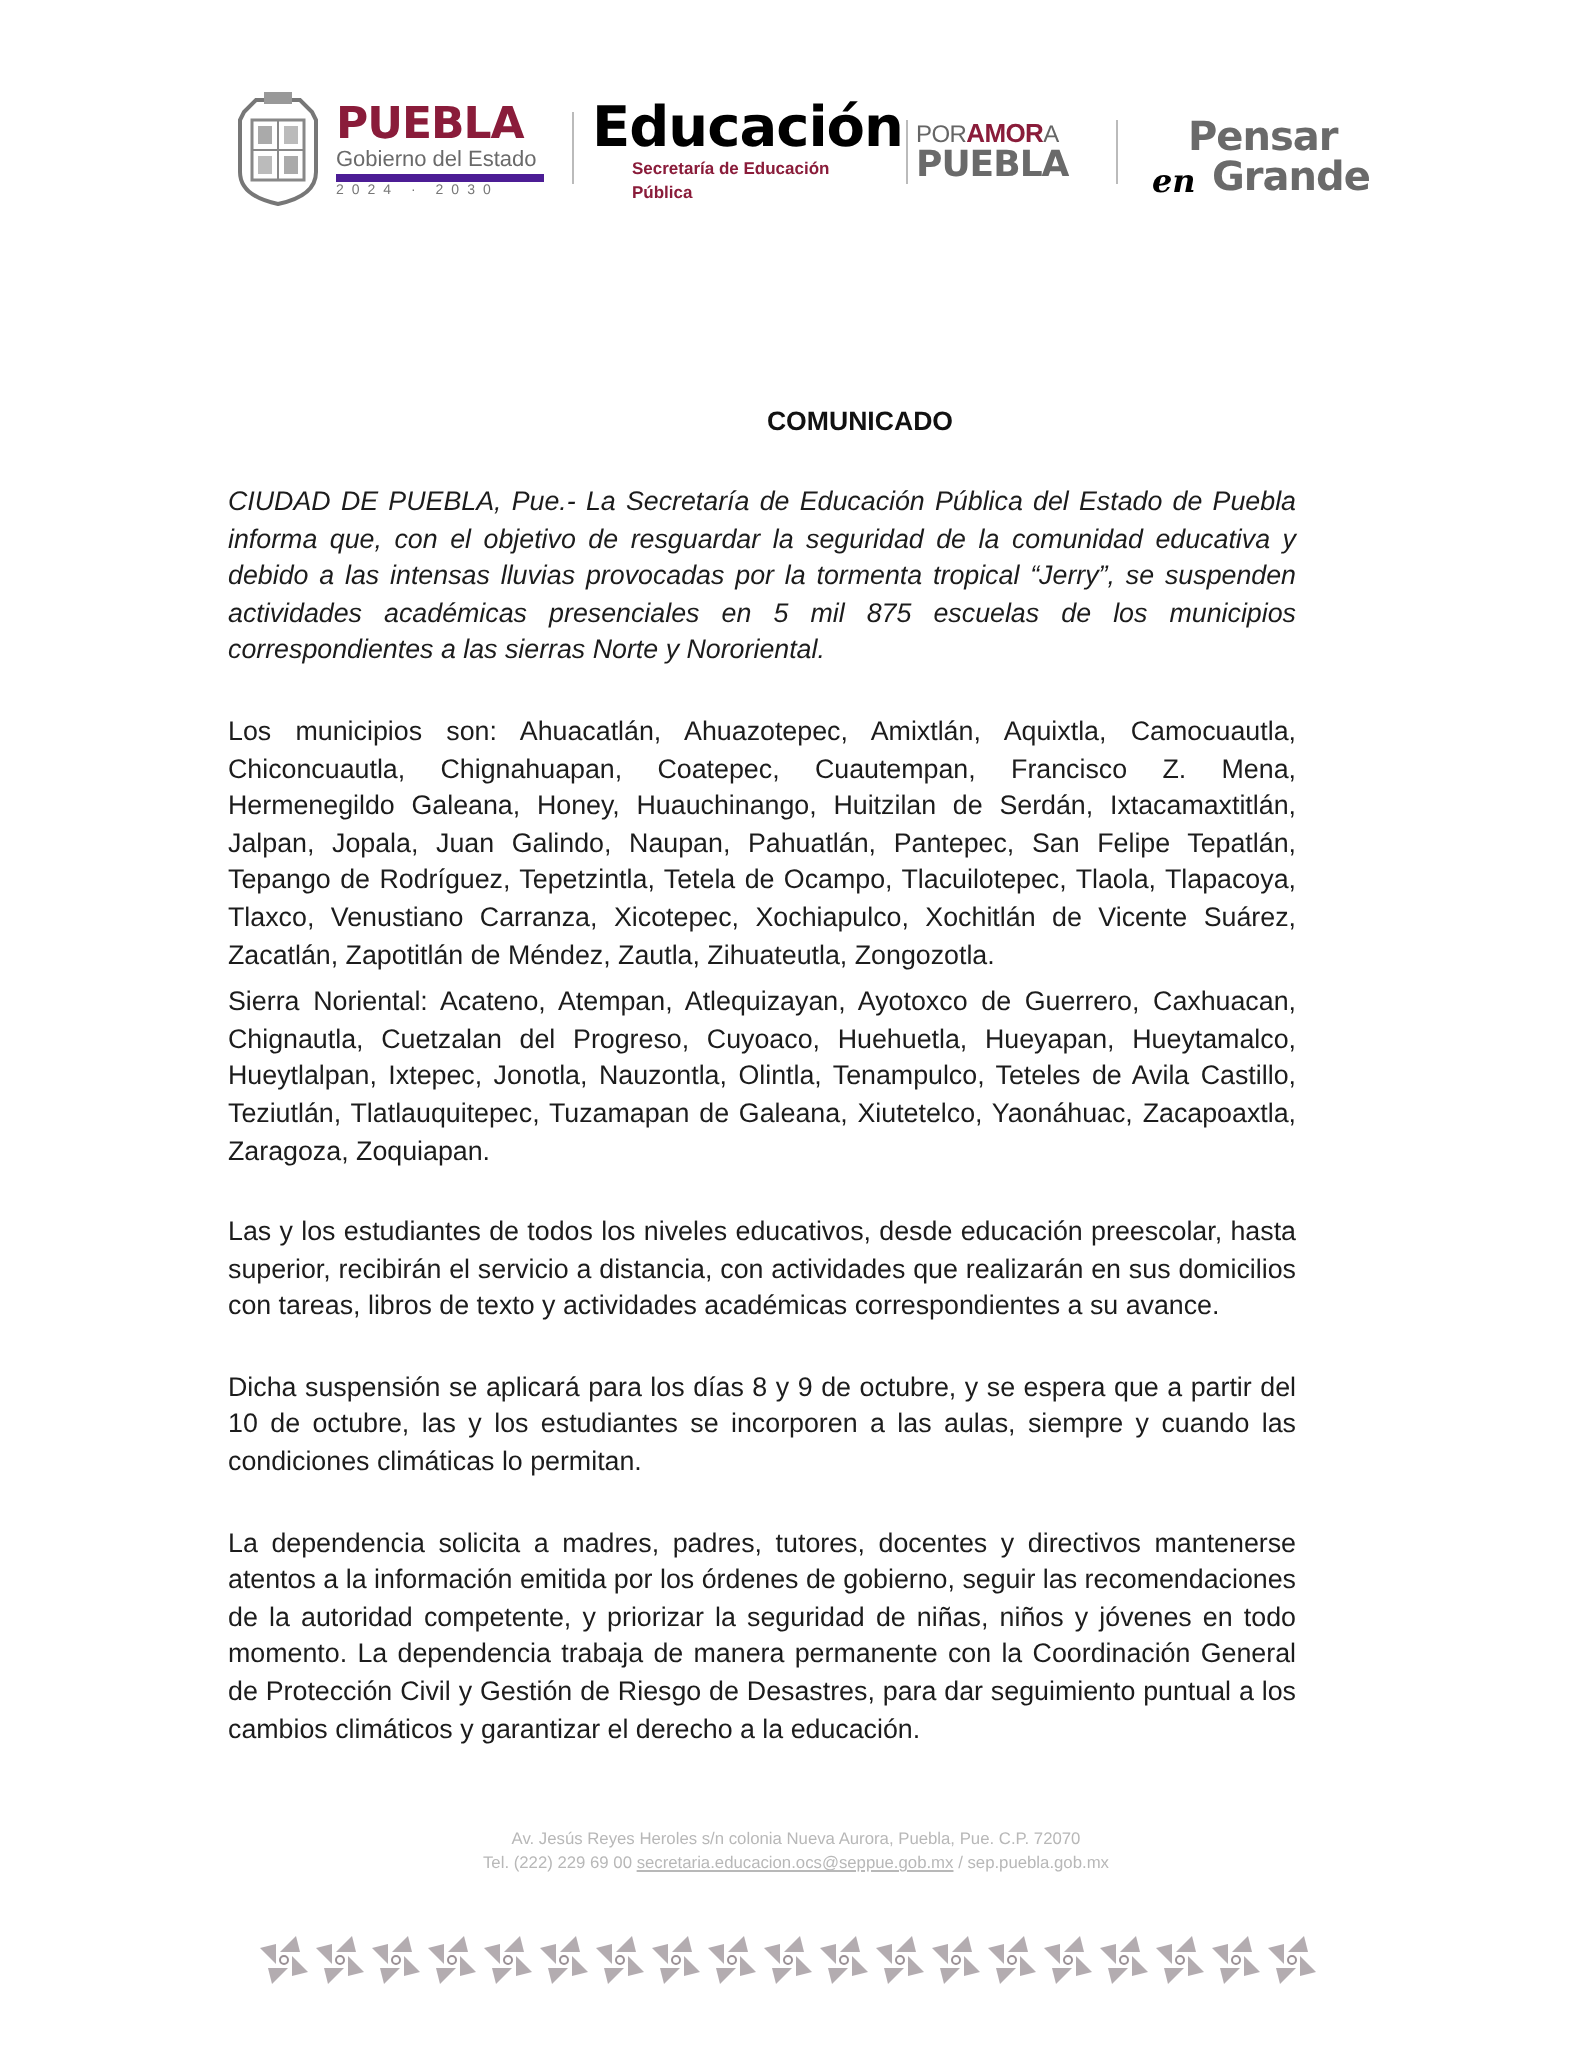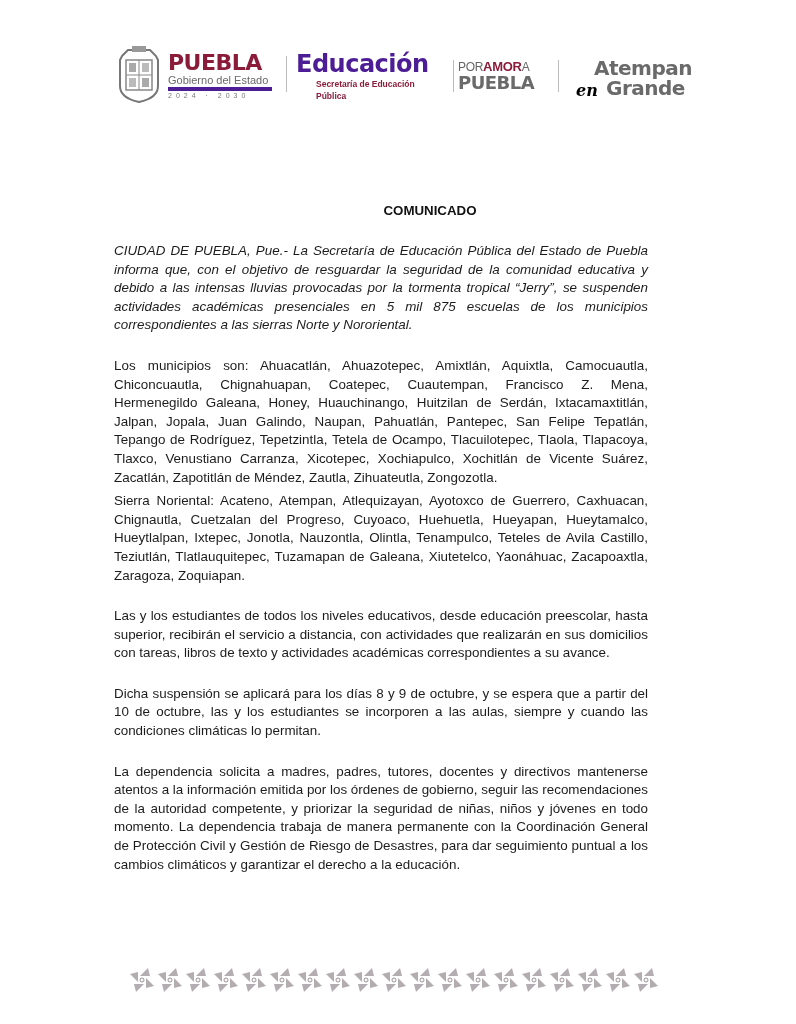--- a/index.html
+++ b/index.html
@@ -8,21 +8,21 @@
 
     
     .header { position:absolute; left:108px; top:44px; width:585px; height:62px; }
     .shield { position:absolute; left:6px; top:2px; width:50px; height:58px; }
     .puebla-block { position:absolute; left:60px; top:8px; width:112px; }
     .puebla-word { font-family:"DejaVu Sans", sans-serif; font-weight:bold; font-size:22px; color:#8a1c3a; letter-spacing:-0.5px; line-height:22px; }
     .gob-word { font-family:"Liberation Sans", sans-serif; font-size:11px; color:#6a6a6a; line-height:13px; border-bottom:4px solid #4c1d95; width:104px; }
     .years { font-size:7px; color:#777; letter-spacing:4px; line-height:10px; }
     .sep1 { position:absolute; left:178px; top:12px; width:1px; height:36px; background:#bbb; }
     .edu-block { position:absolute; left:188px; top:6px; width:150px; }
-    .edu-word { font-family:"DejaVu Sans", sans-serif; font-weight:bold; font-size:24px; color:#4c1d95; letter-spacing:-0.5px; line-height:28px; }
+    .edu-word { font-family:"DejaVu Sans", sans-serif; font-weight:bold; font-size:28px; color:#000000; letter-spacing:-0.5px; line-height:28px; }
     .sep-word { font-size:8.5px; color:#8a1c3a; font-weight:bold; line-height:12px;padding-left:20px; }
     .sep2 { position:absolute; left:345px; top:16px; width:1px; height:32px; background:#bbb; }
     .amor-block { position:absolute; left:350px; top:16px; width:95px; }
     .amor-line { font-size:12px; color:#666; line-height:13px; letter-spacing:-0.3px; }
     .amor-line b { color:#8a1c3a; font-size:13px; }
     .amor-puebla { font-family:"DejaVu Sans", sans-serif; font-weight:bold; font-size:18px; color:#6a6a6a; line-height:18px; letter-spacing:-0.5px; }
     .sep3 { position:absolute; left:450px; top:16px; width:1px; height:32px; background:#bbb; }
     .pensar-block { position:absolute; left:462px; top:12px; width:130px; height:46px; }
     .pensar-word { position:absolute; left:24px; top:0; font-family:"DejaVu Sans", sans-serif; font-weight:bold; font-size:20px; color:#6a6a6a; letter-spacing:-0.5px; }
     .grande-word { position:absolute; left:36px; top:20px; font-family:"DejaVu Sans", sans-serif; font-weight:bold; font-size:20px; color:#6a6a6a; letter-spacing:-0.5px; }
@@ -80,38 +80,47 @@
     <div class="sep2"></div>
 
     <div class="amor-block">
       <div class="amor-line"><span>POR</span><b>AMOR</b><span>A</span></div>
       <div class="amor-puebla">PUEBLA</div>
     </div>
 
     <div class="sep3"></div>
 
     <div class="pensar-block">
-      <div class="pensar-word">Atempan</div>
+      <div class="pensar-word">Pensar</div>
       <div class="grande-word">Grande</div>
       <div class="en-word">en</div>
     </div>
   </div>
 
 
   <div class="title">COMUNICADO</div>
 
   <div class="body">
     <p class="p-intro">CIUDAD DE PUEBLA, Pue.- La Secretaría de Educación Pública del Estado de Puebla informa que, con el objetivo de resguardar la seguridad de la comunidad educativa y debido a las intensas lluvias provocadas por la tormenta tropical “Jerry”, se suspenden actividades académicas presenciales en 5 mil 875 escuelas de los municipios correspondientes a las sierras Norte y Nororiental.</p>
     <p class="p-munis">Los municipios son: Ahuacatlán, Ahuazotepec, Amixtlán, Aquixtla, Camocuautla, Chiconcuautla, Chignahuapan, Coatepec, Cuautempan, Francisco Z. Mena, Hermenegildo Galeana, Honey, Huauchinango, Huitzilan de Serdán, Ixtacamaxtitlán, Jalpan, Jopala, Juan Galindo, Naupan, Pahuatlán, Pantepec, San Felipe Tepatlán, Tepango de Rodríguez, Tepetzintla, Tetela de Ocampo, Tlacuilotepec, Tlaola, Tlapacoya, Tlaxco, Venustiano Carranza, Xicotepec, Xochiapulco, Xochitlán de Vicente Suárez, Zacatlán, Zapotitlán de Méndez, Zautla, Zihuateutla, Zongozotla.</p>
     <p class="p-sierra">Sierra Noriental: Acateno, Atempan, Atlequizayan, Ayotoxco de Guerrero, Caxhuacan, Chignautla, Cuetzalan del Progreso, Cuyoaco, Huehuetla, Hueyapan, Hueytamalco, Hueytlalpan, Ixtepec, Jonotla, Nauzontla, Olintla, Tenampulco, Teteles de Avila Castillo, Teziutlán, Tlatlauquitepec, Tuzamapan de Galeana, Xiutetelco, Yaonáhuac, Zacapoaxtla, Zaragoza, Zoquiapan.</p>
     <p class="p-students">Las y los estudiantes de todos los niveles educativos, desde educación preescolar, hasta superior, recibirán el servicio a distancia, con actividades que realizarán en sus domicilios con tareas, libros de texto y actividades académicas correspondientes a su avance.</p>
     <p class="p-dates">Dicha suspensión se aplicará para los días 8 y 9 de octubre, y se espera que a partir del 10 de octubre, las y los estudiantes se incorporen a las aulas, siempre y cuando las condiciones climáticas lo permitan.</p>
     <p class="p-request">La dependencia solicita a madres, padres, tutores, docentes y directivos mantenerse atentos a la información emitida por los órdenes de gobierno, seguir las recomendaciones de la autoridad competente, y priorizar la seguridad de niñas, niños y jóvenes en todo momento. La dependencia trabaja de manera permanente con la Coordinación General de Protección Civil y Gestión de Riesgo de Desastres, para dar seguimiento puntual a los cambios climáticos y garantizar el derecho a la educación.</p>
   </div>
 
+  <div class="footer-addr">
+    <div>Av. Jesús Reyes Heroles s/n colonia Nueva Aurora, Puebla, Pue. C.P. 72070</div>
+    <div>
+      <span>Tel. (222) 229 69 00</span>
+      <span class="link">secretaria.educacion.ocs@seppue.gob.mx</span>
+      <span>/</span>
+      <span>sep.puebla.gob.mx</span>
+    </div>
+  </div>
 
   <svg class="pattern" viewBox="0 0 540 28" id="pattern-svg">
       <g transform="translate(14,14)">
         <path d="M-2,-4 L6,-12 L8,-4 Z" fill="#9a9095" opacity="0.75"></path>
         <path d="M4,-2 L12,6 L4,8 Z" fill="#9a9095" opacity="0.75"></path>
         <path d="M2,4 L-6,12 L-8,4 Z" fill="#9a9095" opacity="0.75"></path>
         <path d="M-4,2 L-12,-6 L-4,-8 Z" fill="#9a9095" opacity="0.75"></path>
         <circle r="2" fill="none" stroke="#9a9095" stroke-width="1"></circle>
       </g>
       <g transform="translate(42,14)">

